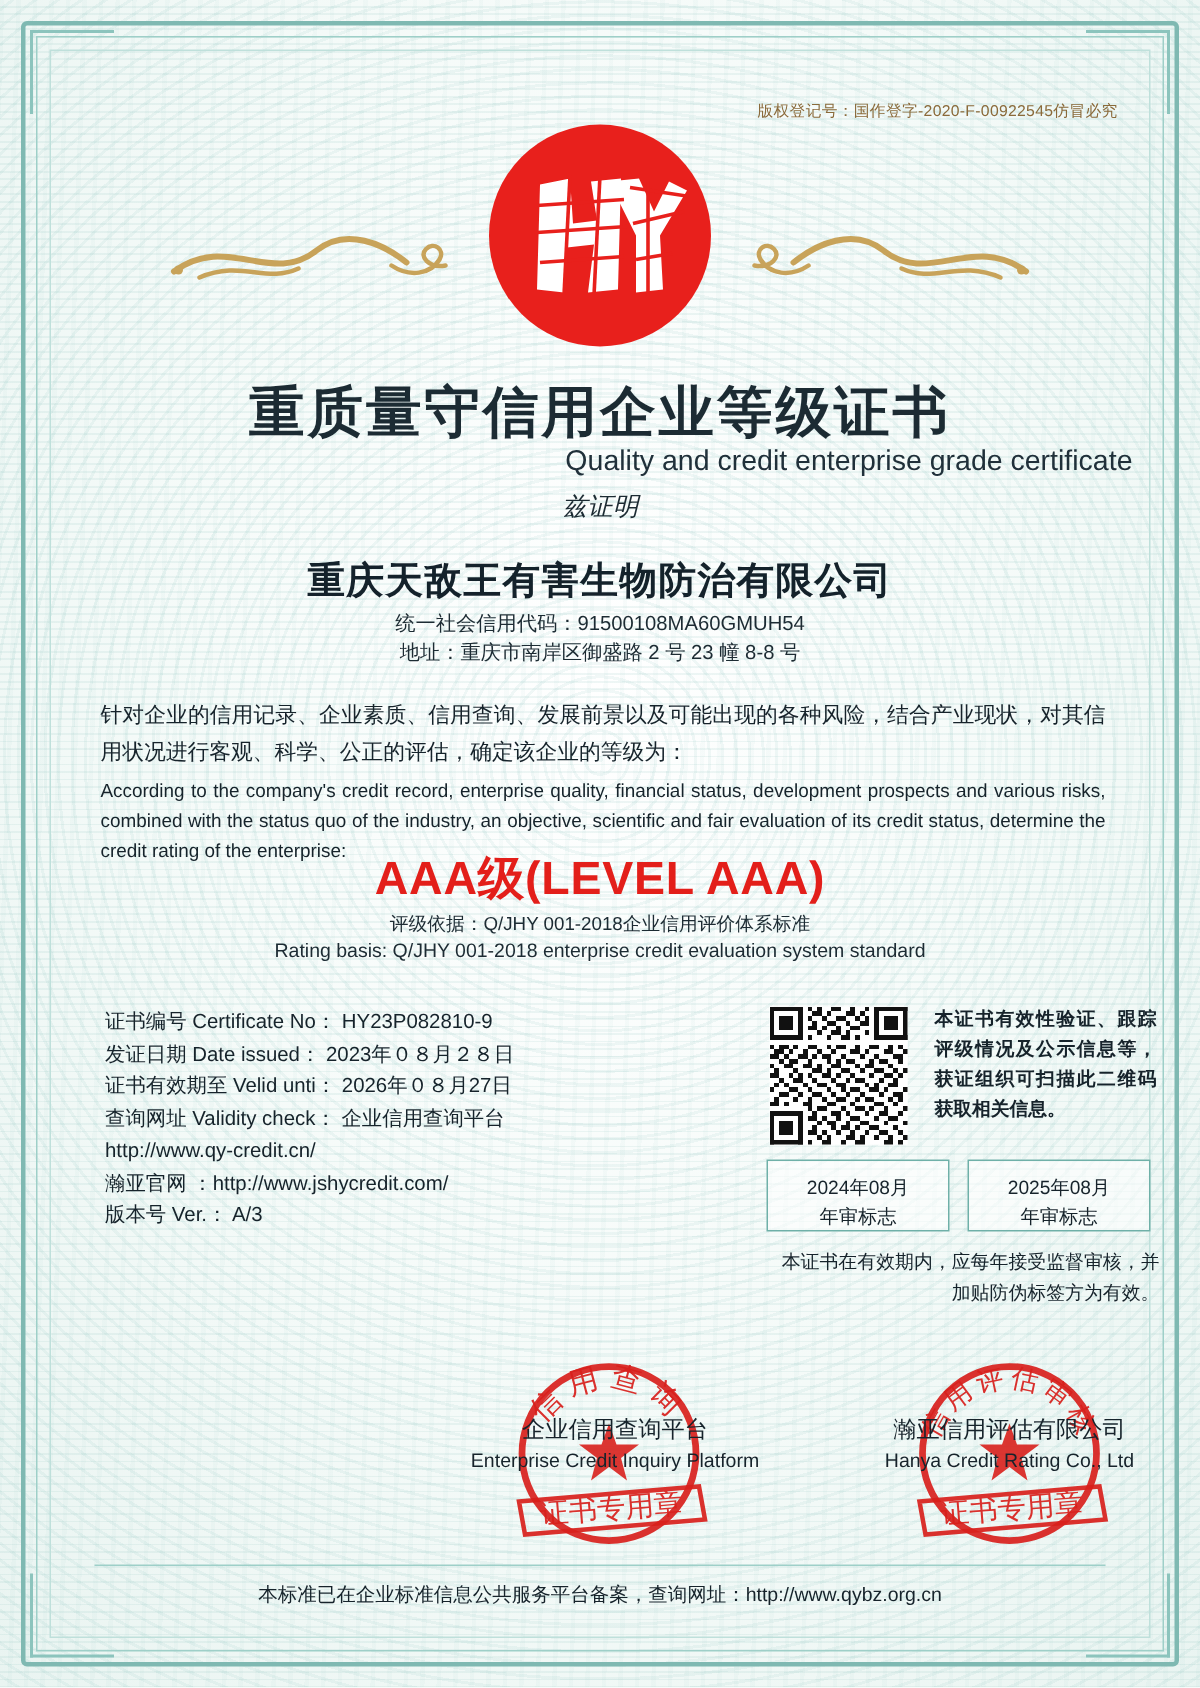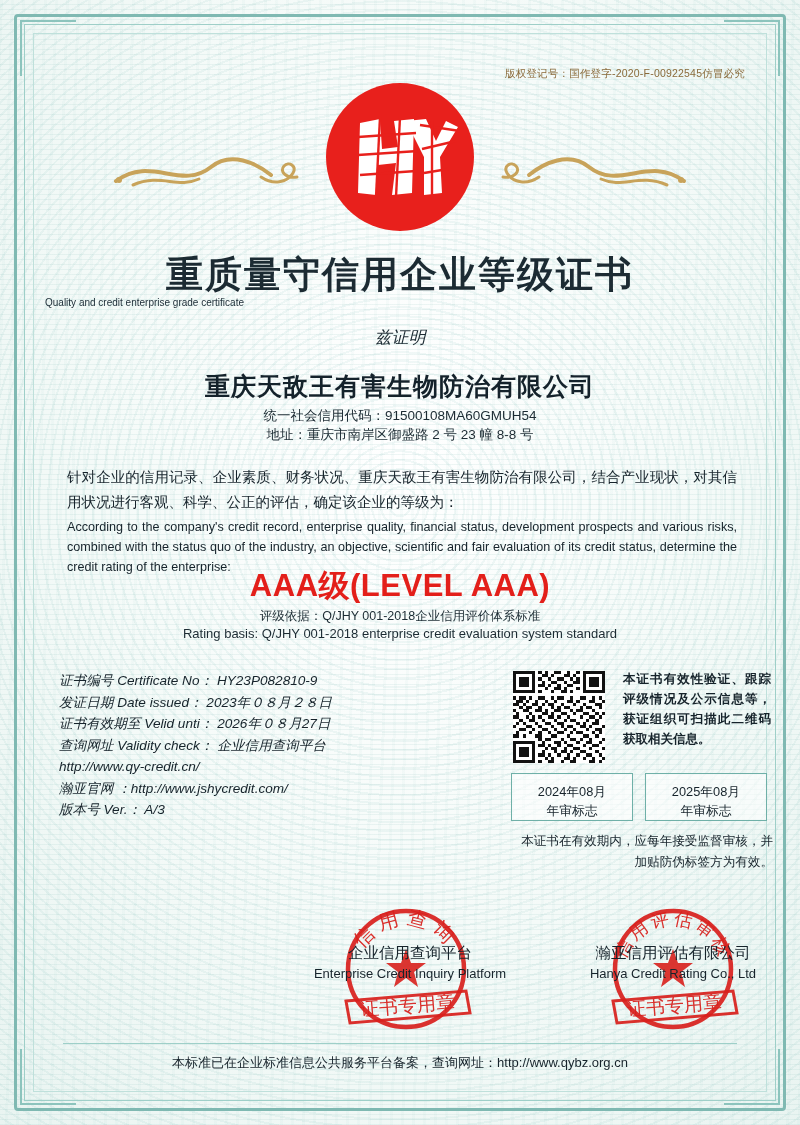--- a/index.html
+++ b/index.html
@@ -118,22 +118,22 @@
     text-align: center;
     font-size: 37px;
     font-weight: bold;
     color: #1c2b33;
     letter-spacing: 2px;
   }
   .title-en {
     position: absolute;
     top: 252px;
     left: 0; right: 0;
-    text-align: left;
-    font-size: 10px;
+    text-align: right;
+    font-size: 19px;
     color: #20303a;
   }
 
   .certify-zh {
     position: absolute;
     top: 281px; left: 0; right: 0;
     text-align: center;
     font-size: 17px;
     color: #1c2b33;
     font-style: italic;
@@ -211,26 +211,25 @@
     top: 581px; left: 0; right: 0;
     text-align: center;
     font-size: 13px;
     color: #1c2b33;
   }
 
   
   .details {
     position: absolute;
     top: 625px;
-    left: 14px;
+    left: 25px;
     width: 380px;
     font-size: 13.6px;
     color: #16232b;
     line-height: 21.5px;
-    font-style: italic;
   }
   .details .row { white-space: nowrap; }
   .details .lbl-zh { }
   .details .lbl-en { }
   .details .val { }
 
   
   .qr {
     position: absolute;
     top: 626px;
@@ -386,21 +385,21 @@
 
     <div class="title-zh">重质量守信用企业等级证书</div>
     <div class="title-en">Quality and credit enterprise grade certificate</div>
 
     <div class="certify-zh">兹证明</div>
 
     <div class="company">重庆天敌王有害生物防治有限公司</div>
     <div class="credit-code">统一社会信用代码：91500108MA60GMUH54</div>
     <div class="address">地址：重庆市南岸区御盛路 2 号 23 幢 8-8 号</div>
 
-    <div class="body-zh">针对企业的信用记录、企业素质、财务状况、重庆天敌王有害生物防治有限公司，结合产业现状，对其信用状况进行客观、科学、公正的评估，确定该企业的等级为：</div>
+    <div class="body-zh">针对企业的信用记录、企业素质、信用查询、发展前景以及可能出现的各种风险，结合产业现状，对其信用状况进行客观、科学、公正的评估，确定该企业的等级为：</div>
     <div class="body-en">According to the company's credit record, enterprise quality, financial status, development prospects and various risks, combined with the status quo of the industry, an objective, scientific and fair evaluation of its credit status, determine the credit rating of the enterprise:</div>
 
     <div class="level">AAA级(LEVEL AAA)</div>
     <div class="basis-zh">评级依据：Q/JHY 001-2018企业信用评价体系标准</div>
     <div class="basis-en">Rating basis: Q/JHY 001-2018 enterprise credit evaluation system standard</div>
 
     <div class="details">
       <div class="row">
         <span class="lbl-zh">证书编号</span>
         <span class="lbl-en">Certificate No：</span>

